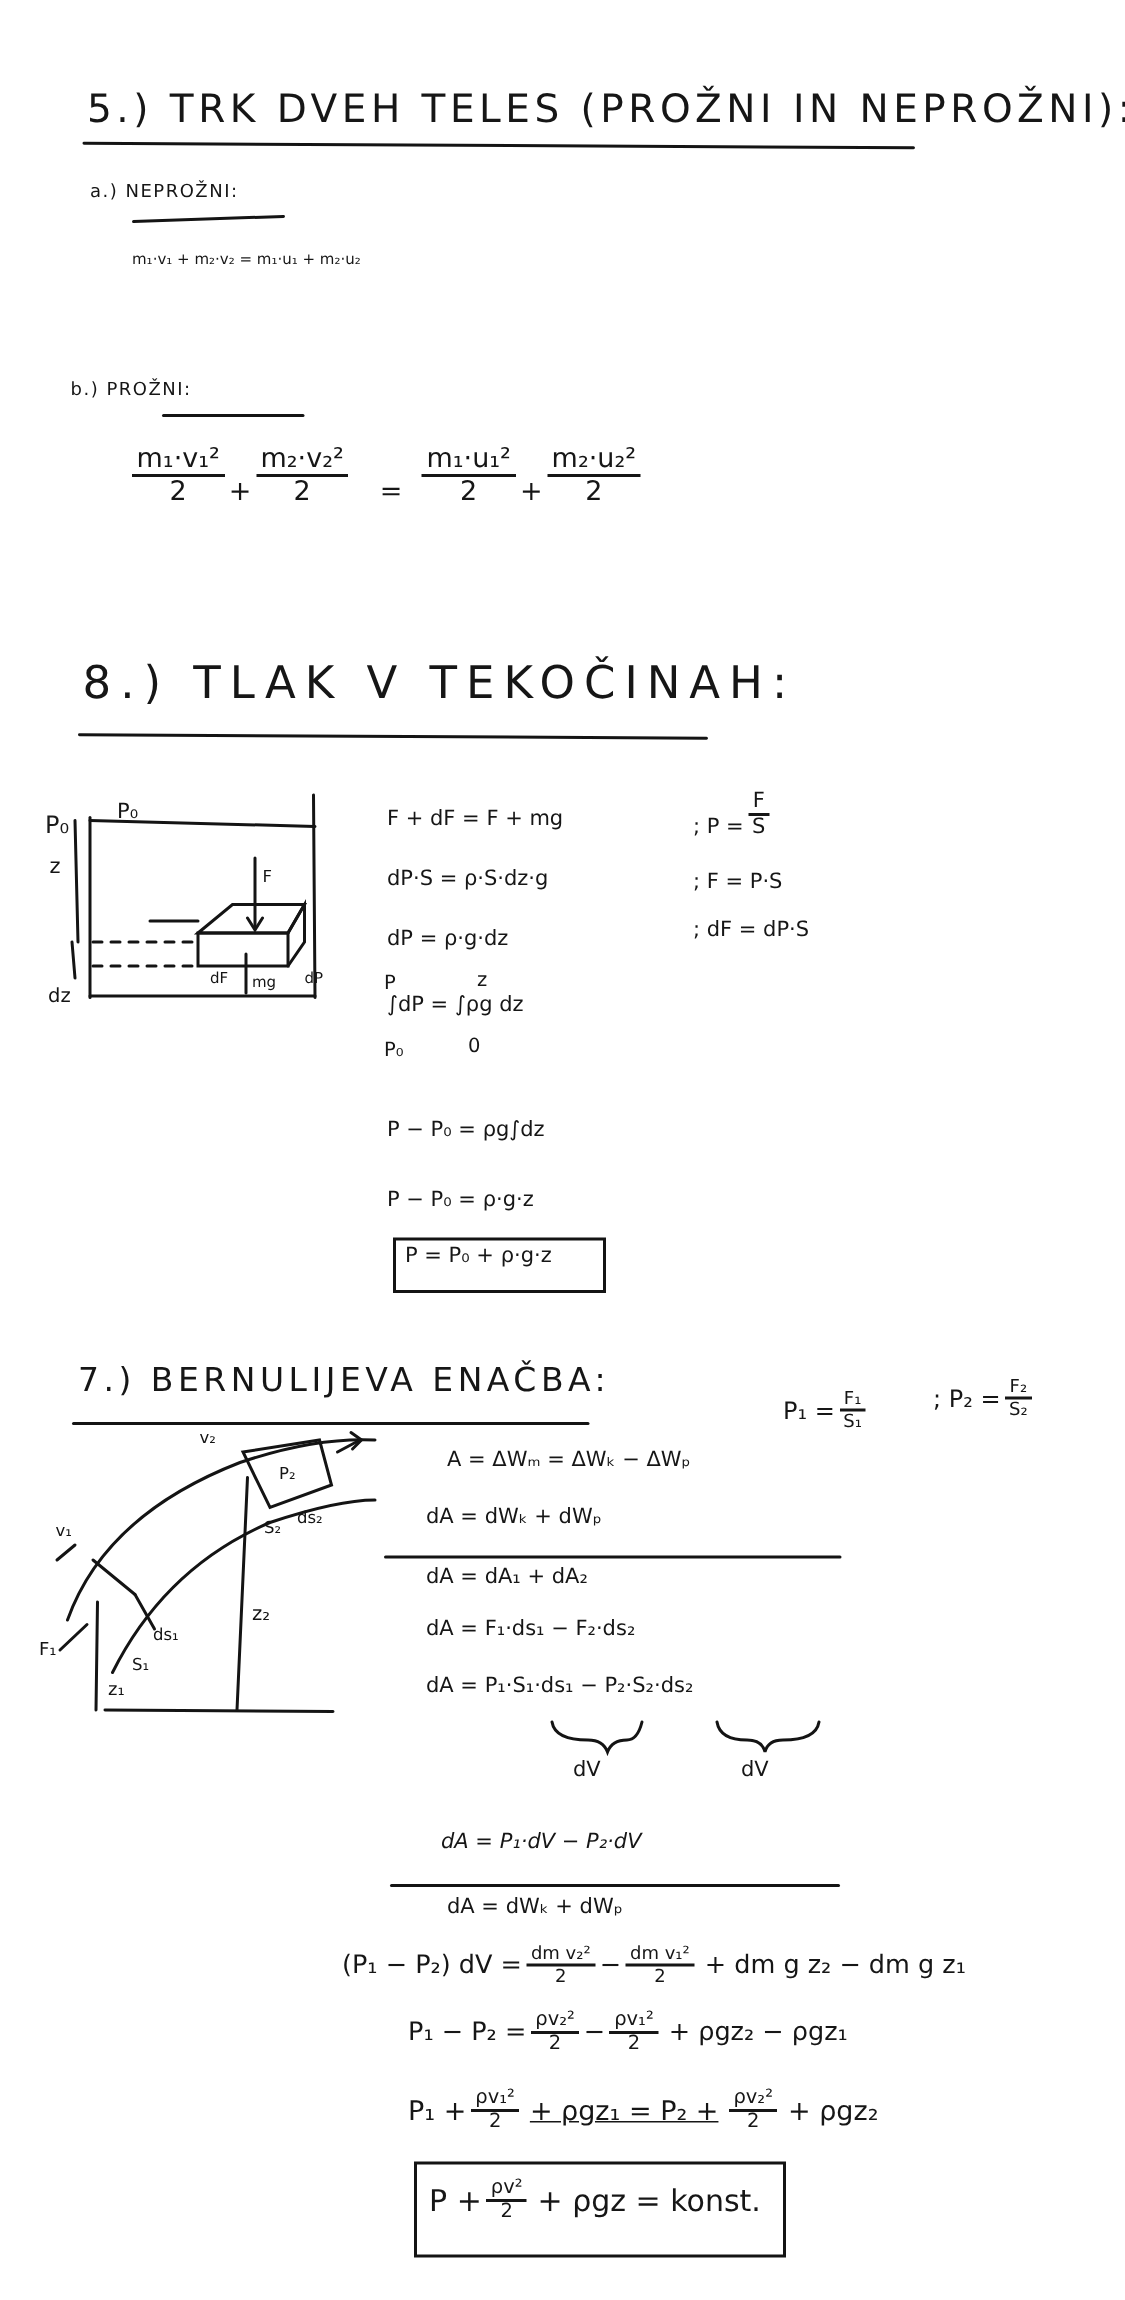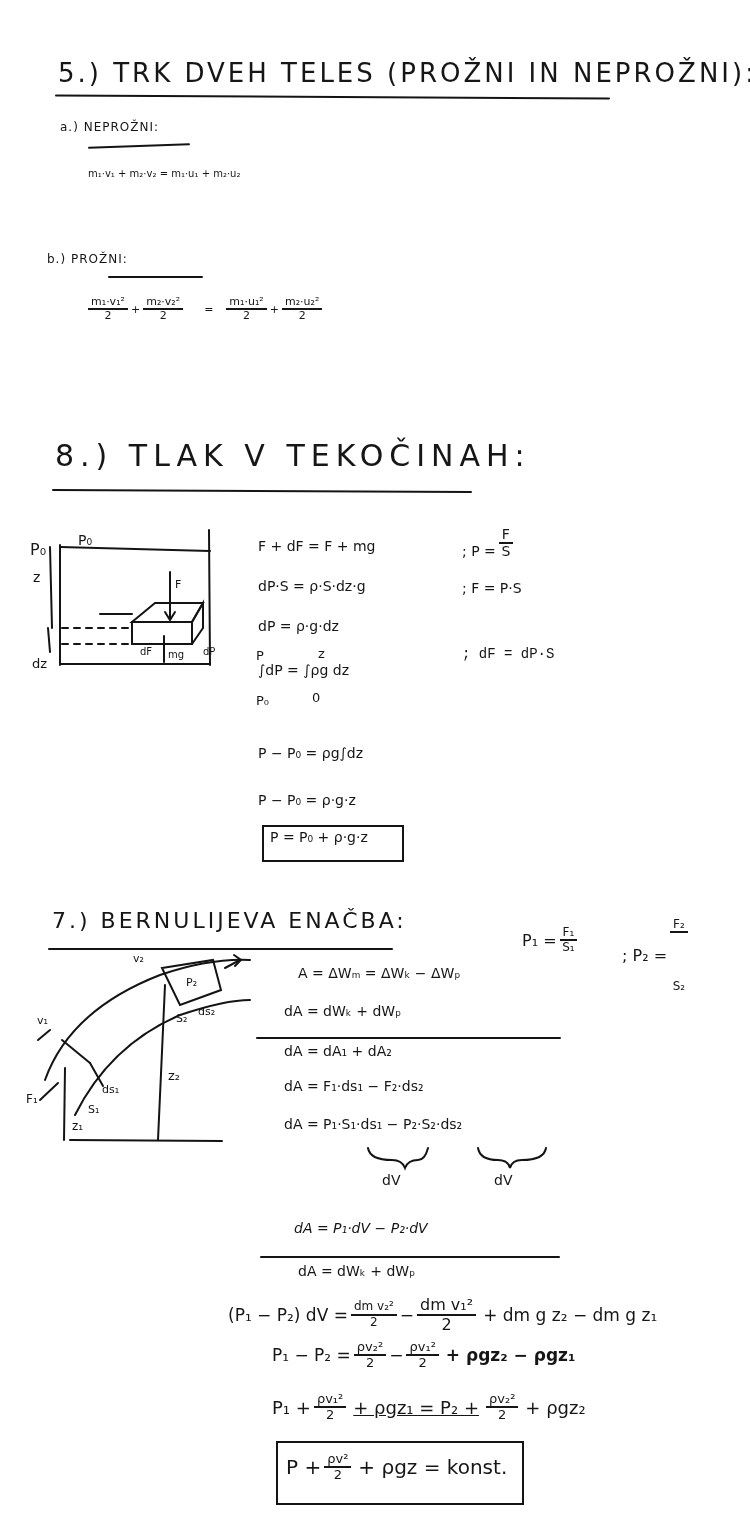--- a/index.html
+++ b/index.html
@@ -26,21 +26,21 @@
 <div class="abs hand title" style="left:58px;top:58px;">5.) TRK DVEH TELES (PROŽNI IN NEPROŽNI):</div>
 <div class="rule" style="left:55px;top:96px;width:555px;transform:rotate(0.3deg);"></div>
 
 <div class="abs hand subtitle" style="left:60px;top:120px;">a.) NEPROŽNI:</div>
 <div class="rule" style="left:88px;top:145px;width:102px;transform:rotate(-2deg);"></div>
 <div class="abs hand" style="left:88px;top:168px;font-size:10px;">m₁·v₁ + m₂·v₂ = m₁·u₁ + m₂·u₂</div>
 
 <div class="abs hand subtitle" style="left:47px;top:252px;">b.) PROŽNI:</div>
 <div class="rule" style="left:108px;top:276px;width:95px;"></div>
 
-<div class="abs hand" style="left:85px;top:296px;font-size:11px;display:flex;align-items:center;">
+<div class="abs hand" style="left:85px;top:296px;font-size:18px;display:flex;align-items:flex-end;">
   <span class="frac">
       <span class="num">m₁·v₁²</span>
       <span class="den">2</span>
     </span>
   <span>+</span>
   <span class="frac">
       <span class="num">m₂·v₂²</span>
       <span class="den">2</span>
     </span>
   <span style="margin:0 10px 0 18px;">=</span>
@@ -98,35 +98,35 @@
 <div class="abs hand eq" style="left:270px;top:829px;">P = P₀ + ρ·g·z</div>
 
 <div class="abs hand eq" style="left:462px;top:535px;display:flex;align-items:center;">
   <span>; P =</span>
   <span class="frac" style="position:relative;top:-8px;">
       <span class="num">F</span>
       <span class="den">S</span>
     </span>
 </div>
 <div class="abs hand eq" style="left:462px;top:580px;">; F = P·S</div>
-<div class="abs hand eq" style="left:462px;top:646px;font-family:Liberation Mono, monospace;">; dF = dP·S</div>
+<div class="abs hand eq" style="left:462px;top:612px;">; dF = dP·S</div>
 
 <div class="abs hand" style="left:52px;top:908px;font-size:22px;letter-spacing:3px;">7.) BERNULIJEVA ENAČBA:</div>
 <div class="rule" style="left:48px;top:948px;width:345px;"></div>
 
 <div class="abs hand" style="left:522px;top:926px;font-size:16px;display:flex;align-items:center;">
   <span>P₁ =</span>
   <span class="frac" style="font-size:12px;">
       <span class="num">F₁</span>
       <span class="den">S₁</span>
     </span>
 </div>
 <div class="abs hand" style="left:622px;top:918px;font-size:16px;display:flex;align-items:center;">
   <span>; P₂ =</span>
-  <span class="frac" style="font-size:12px;gap:47px;">
+  <span class="frac" style="font-size:12px;">
       <span class="num">F₂</span>
       <span class="den">S₂</span>
     </span>
 </div>
 
 <svg style="left:0;top:0;width:750px;height:1533px;pointer-events:none;">
   <path d="M45,1080 Q70,1010 160,975 Q210,958 250,960"></path>
   <path d="M75,1115 Q110,1045 180,1015 Q225,1000 250,1000"></path>
   <line x1="62" y1="1040" x2="90" y2="1063"></line>
   <line x1="90" y1="1063" x2="103" y2="1086"></line>
@@ -168,39 +168,39 @@
 <div class="rule" style="left:260px;top:1256px;width:300px;"></div>
 <div class="abs hand eq" style="left:298px;top:1263px;">dA = dWₖ + dWₚ</div>
 
 <div class="abs hand" style="left:228px;top:1296px;font-size:17px;display:flex;align-items:center;">
   <span>(P₁ − P₂) dV =</span>
   <span class="frac" style="font-size:12px;">
       <span class="num">dm v₂²</span>
       <span class="den">2</span>
     </span>
   <span>−</span>
-  <span class="frac" style="font-size:16px;">
+  <span class="frac" style="font-size:12px;">
       <span class="num">dm v₁²</span>
       <span class="den">2</span>
     </span>
   <span style="margin-left:4px;">+ dm g z₂ − dm g z₁</span>
 </div>
 
 <div class="abs hand" style="left:272px;top:1340px;font-size:17px;display:flex;align-items:center;">
   <span>P₁ − P₂ =</span>
   <span class="frac" style="font-size:13px;">
       <span class="num">ρv₂²</span>
       <span class="den">2</span>
     </span>
   <span>−</span>
   <span class="frac" style="font-size:13px;">
       <span class="num">ρv₁²</span>
       <span class="den">2</span>
     </span>
-  <span style="margin-left:4px;font-weight:bold;">+ ρgz₂ − ρgz₁</span>
+  <span style="margin-left:4px;">+ ρgz₂ − ρgz₁</span>
 </div>
 
 <div class="abs hand" style="left:272px;top:1392px;font-size:18px;display:flex;align-items:center;">
   <span>P₁ +</span>
   <span class="frac" style="font-size:13px;">
       <span class="num">ρv₁²</span>
       <span class="den">2</span>
     </span>
   <span style="margin:0 4px;text-decoration:underline;">+ ρgz₁ = P₂ +</span>
   <span class="frac" style="font-size:13px;">

